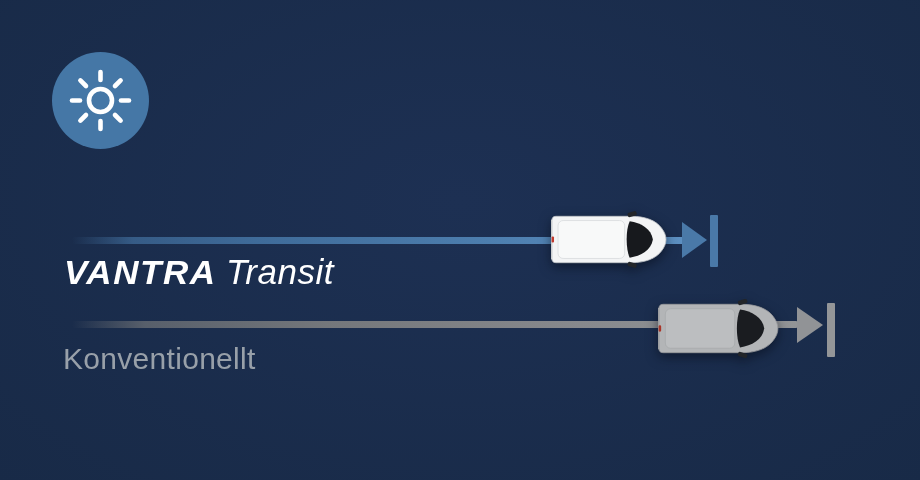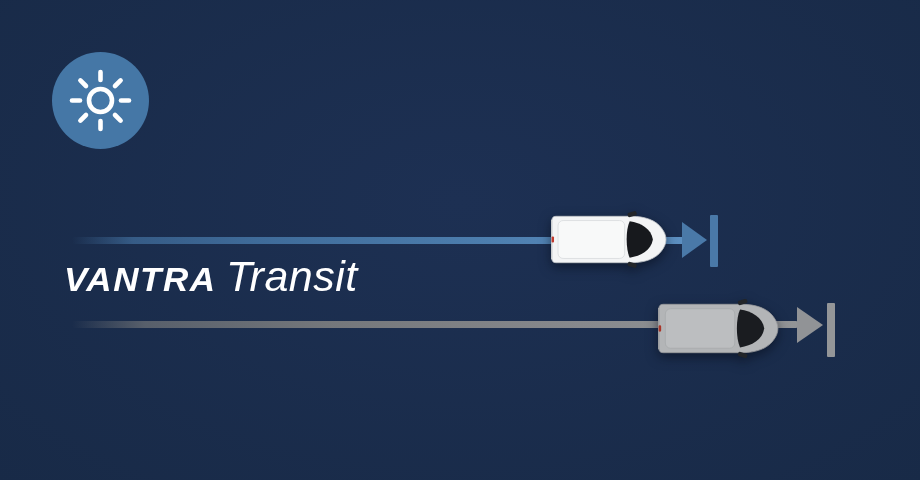--- a/index.html
+++ b/index.html
@@ -39,21 +39,21 @@
   .van.gray{left:658px;top:299px;}
   
   .row1-label{
     position:absolute;left:64px;top:252px;color:#ffffff;white-space:nowrap;
   }
   .brand{
     display:inline-block;font-size:33px;font-weight:700;font-style:italic;
     letter-spacing:1.5px;transform:scaleX(1.06);transform-origin:left center;
   }
   .model{
-    display:inline-block;font-size:43px;font-weight:400;font-style:italic;
+    display:inline-block;font-size:35px;font-weight:400;font-style:italic;
     margin-left:18px;letter-spacing:0.5px;
   }
   .row2-label{
     position:absolute;left:63px;top:342px;color:#98a0a9;font-size:30px;
     font-weight:400;letter-spacing:0.3px;white-space:nowrap;
   }
 </style>
 </head>
 <body>
 
@@ -100,14 +100,15 @@
   <svg class="van gray" width="122" height="59" viewBox="0 -5 116 56">
     <rect x="-0.2" y="3" width="3.2" height="40" rx="1.5" fill="#9fa1a3"></rect>
     <path d="M5,0 H80 C93,0 104,4 109.5,11.5 C112.5,15.5 114,19 114,23 C114,27 112.5,30.5 109.5,34.5 C104,42 93,46 80,46 H5 C2.2,46 1,44.8 1,42 V4 C1,1.2 2.2,0 5,0 Z" fill="#b3b5b7" stroke="#97999c" stroke-width="0.8"></path>
     <rect x="7" y="4.2" width="66" height="37.6" rx="5" fill="#bcbec0" stroke="#a8abad" stroke-width="0.8"></rect>
     <path d="M78,5 C74,13.5 74,32.5 78,41 C89,39.5 99.5,33.5 101,23 C99.5,12.5 89,6.5 78,5 Z" fill="#1a1c20"></path>
     <rect x="76" y="-4.2" width="9" height="4.4" rx="1.8" transform="rotate(-18 80 -2)" fill="#222529"></rect>
     <rect x="76" y="45.8" width="9" height="4.4" rx="1.8" transform="rotate(18 80 48)" fill="#222529"></rect>
     <rect x="0.6" y="20" width="2.4" height="6" rx="1" fill="#a93528"></rect>
   </svg>
 
+  <div class="row2-label">Konventionellt</div>
 
 </div>
 
 </body></html>

